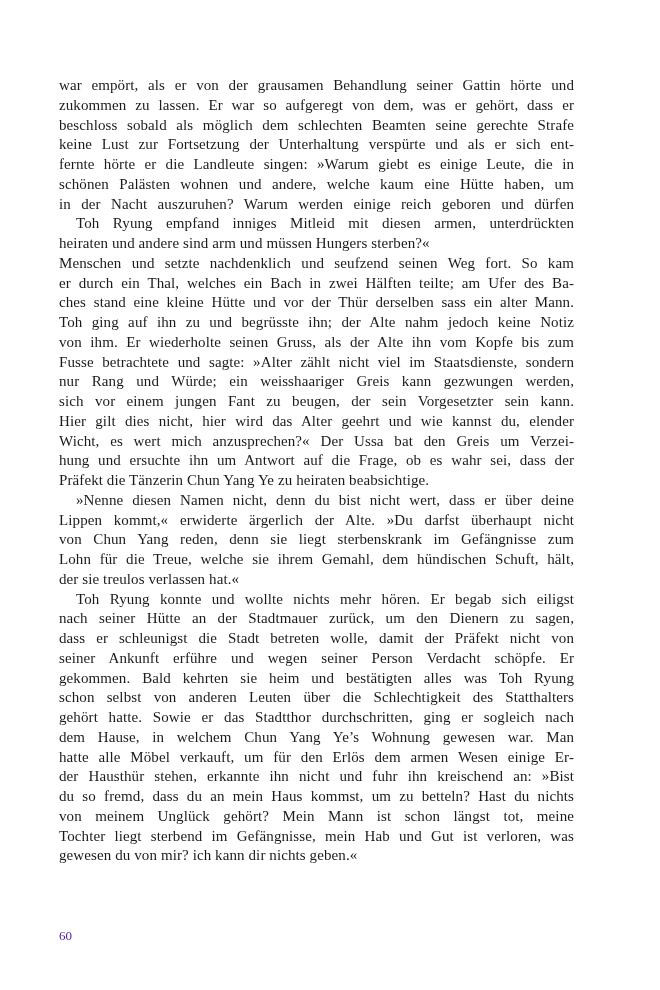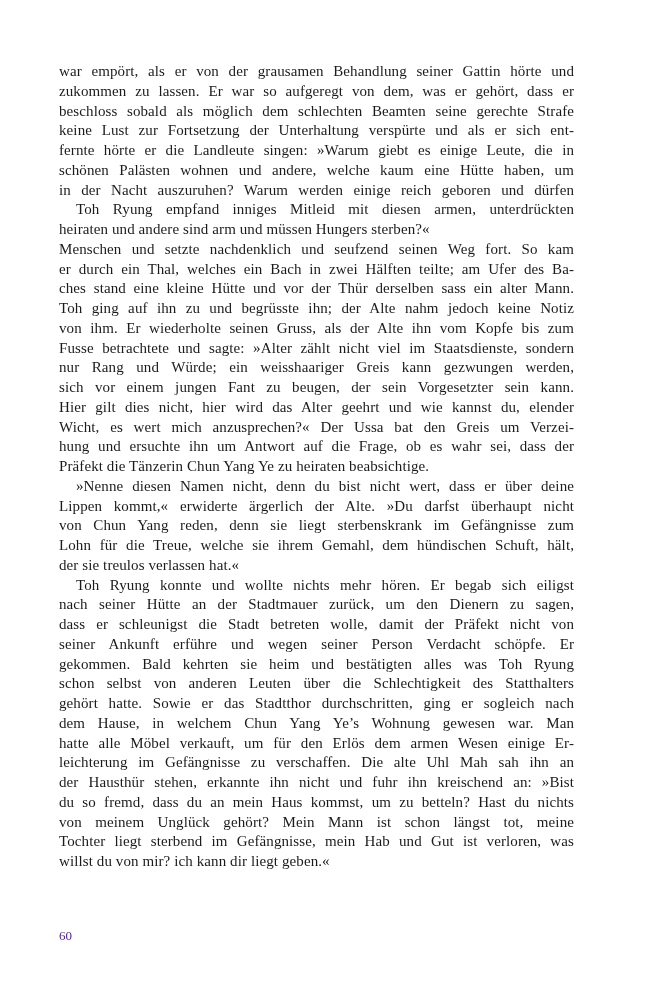--- a/index.html
+++ b/index.html
@@ -14,21 +14,21 @@
   }
   .page {
     position: relative;
     width: 660px;
     height: 990px;
     background: #ffffff;
   }
   .text-block {
     position: absolute;
     left: 59px;
-    top: 62px;
+    top: 76px;
     width: 515px;
     font-family: "Liberation Serif", "DejaVu Serif", serif;
     font-size: 15px;
     line-height: 19.75px;
     color: #1b1b1b;
     letter-spacing: 0.1px;
   }
   .line {
     text-align: justify;
     text-align-last: justify;
@@ -82,21 +82,20 @@
       <div class="line last">der sie treulos verlassen hat.«</div>
       <div class="line indent">Toh Ryung konnte und wollte nichts mehr hören. Er begab sich eiligst</div>
       <div class="line">nach seiner Hütte an der Stadtmauer zurück, um den Dienern zu sagen,</div>
       <div class="line">dass er schleunigst die Stadt betreten wolle, damit der Präfekt nicht von</div>
       <div class="line">seiner Ankunft erführe und wegen seiner Person Verdacht schöpfe. Er</div>
       <div class="line">gekommen. Bald kehrten sie heim und bestätigten alles was Toh Ryung</div>
       <div class="line">schon selbst von anderen Leuten über die Schlechtigkeit des Statthalters</div>
       <div class="line">gehört hatte. Sowie er das Stadtthor durchschritten, ging er sogleich nach</div>
       <div class="line">dem Hause, in welchem Chun Yang Ye’s Wohnung gewesen war. Man</div>
       <div class="line">hatte alle Möbel verkauft, um für den Erlös dem armen Wesen einige Er-</div>
-      <div class="line">leichterung im Gefängnisse zu verschaffen. Die alte Uhl Mah sah ihn an</div>
       <div class="line">der Hausthür stehen, erkannte ihn nicht und fuhr ihn kreischend an: »Bist</div>
       <div class="line">du so fremd, dass du an mein Haus kommst, um zu betteln? Hast du nichts</div>
       <div class="line">von meinem Unglück gehört? Mein Mann ist schon längst tot, meine</div>
       <div class="line">Tochter liegt sterbend im Gefängnisse, mein Hab und Gut ist verloren, was</div>
-      <div class="line last">willst du von mir? ich kann dir liegt geben.«</div>
+      <div class="line last">gewesen du von mir? ich kann dir nichts geben.«</div>
     </div>
   <div class="page-number">60</div>
 </div>
 
 </body></html>

